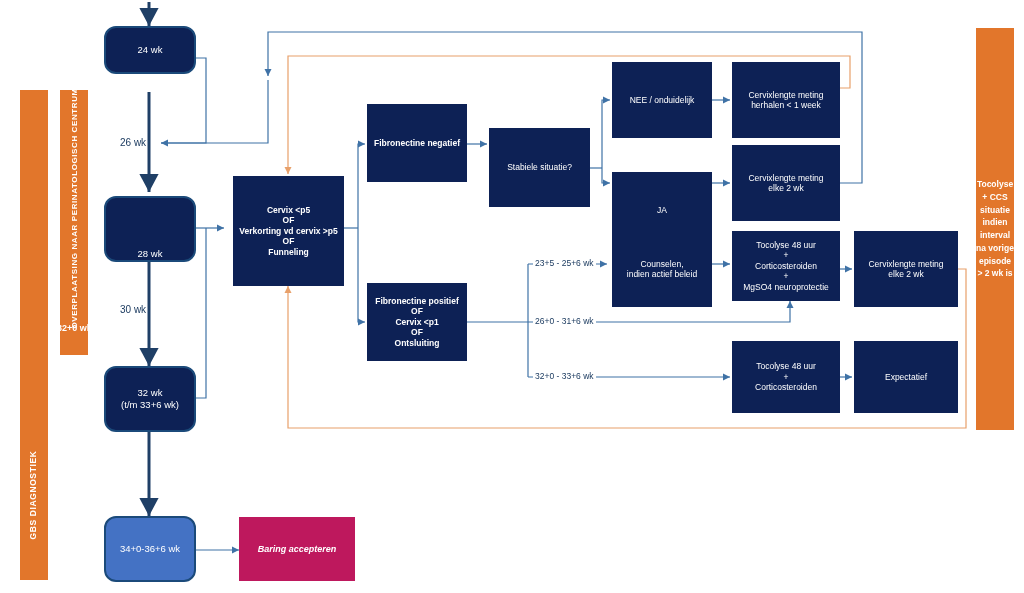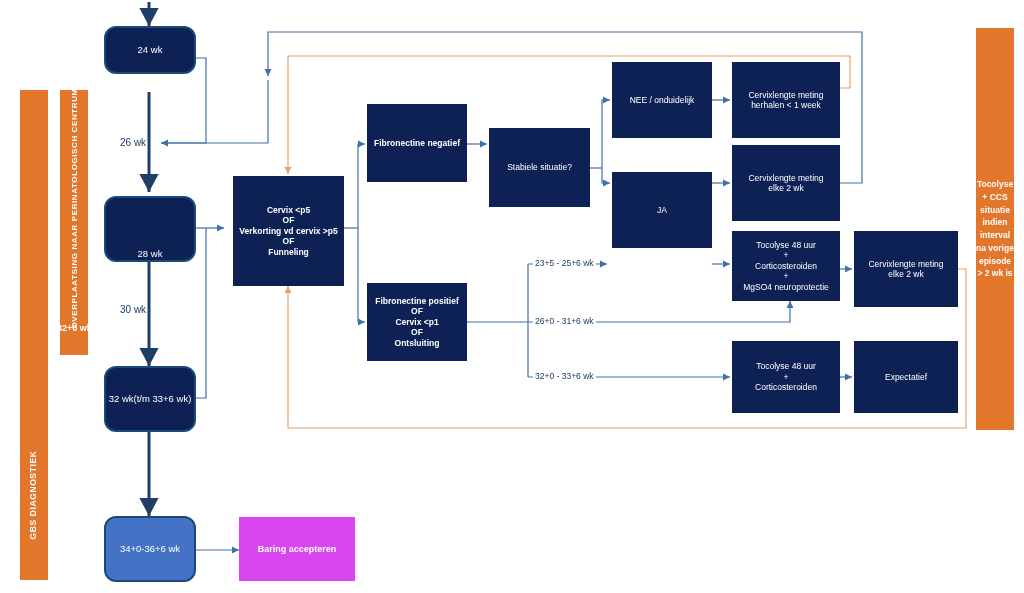--- a/index.html
+++ b/index.html
@@ -5,21 +5,21 @@
 <style>
   html,body{margin:0;padding:0;background:#ffffff;}
   body{font-family:"Liberation Sans", sans-serif;}
   #canvas{position:relative;width:1024px;height:593px;background:#ffffff;overflow:hidden;}
   svg.wires{position:absolute;left:0;top:0;width:1024px;height:593px;pointer-events:none;}
 
   .node{position:absolute;box-sizing:border-box;display:flex;align-items:center;justify-content:center;
         text-align:center;color:#ffffff;line-height:1.22;}
   .navy{background:#0d2155;}
   .navy-round{background:#0d2155;border:2px solid #1b4a7a;border-radius:12px;}
-  .lightblue{background:#d946ef;}
+  .lightblue{background:#be185d;font-style:italic;}
   .lightblue-round{background:#4472c4;border:2px solid #1b4a7a;border-radius:12px;}
   .orangebar{position:absolute;background:#e2762b;box-sizing:border-box;}
   .vlabel{position:absolute;color:#ffffff;font-weight:bold;letter-spacing:.6px;
           white-space:nowrap;transform-origin:center center;}
   .wk-label{position:absolute;color:#16365c;font-size:10px;white-space:nowrap;}
   .range-label{position:absolute;color:#16365c;font-size:8.5px;white-space:nowrap;background:#fff;padding:0 2px;}
   .bar-sub{position:absolute;color:#ffffff;font-size:9px;font-weight:bold;white-space:nowrap;}
 </style>
 </head>
 <body>
@@ -127,21 +127,21 @@
   </div>
 
   <div class="wk-label" style="left:120px;top:137px;">26 wk</div>
 
   <div class="node navy-round" style="left:104px;top:196px;width:92px;height:66px;font-size:9.5px;align-items:flex-end;">
     <span>28 wk</span>
   </div>
 
   <div class="wk-label" style="left:120px;top:304px;">30 wk</div>
 
-  <div class="node navy-round" style="left:104px;top:366px;width:92px;height:66px;font-size:9.5px;flex-direction:row;">
+  <div class="node navy-round" style="left:104px;top:366px;width:92px;height:66px;font-size:9.5px;flex-direction:column;">
     <span>32 wk</span>
     <span>(t/m 33+6 wk)</span>
   </div>
 
   <div class="node lightblue-round" style="left:104px;top:516px;width:92px;height:66px;font-size:9.5px;">
     <span>34+0-36+6 wk</span>
   </div>
 
   <div class="node lightblue" style="left:239px;top:517px;width:116px;height:64px;font-size:9px;font-weight:bold;">
     <span>Baring accepteren</span>
@@ -182,20 +182,24 @@
   <div class="node navy" style="left:732px;top:62px;width:108px;height:76px;font-size:8.5px;flex-direction:column;">
     <span>Cervixlengte meting</span>
     <span>herhalen &lt; 1 week</span>
   </div>
 
   <div class="node navy" style="left:732px;top:145px;width:108px;height:76px;font-size:8.5px;flex-direction:column;">
     <span>Cervixlengte meting</span>
     <span>elke 2 wk</span>
   </div>
 
+  <div class="node navy" style="left:612px;top:231px;width:100px;height:76px;font-size:8.5px;flex-direction:column;">
+    <span>Counselen,</span>
+    <span>indien actief beleid</span>
+  </div>
 
   <div class="node navy" style="left:732px;top:231px;width:108px;height:70px;font-size:8.5px;flex-direction:column;">
     <span>Tocolyse 48 uur</span>
     <span>+</span>
     <span>Corticosteroiden</span>
     <span>+</span>
     <span>MgSO4 neuroprotectie</span>
   </div>
 
   <div class="node navy" style="left:854px;top:231px;width:104px;height:76px;font-size:8.5px;flex-direction:column;">

